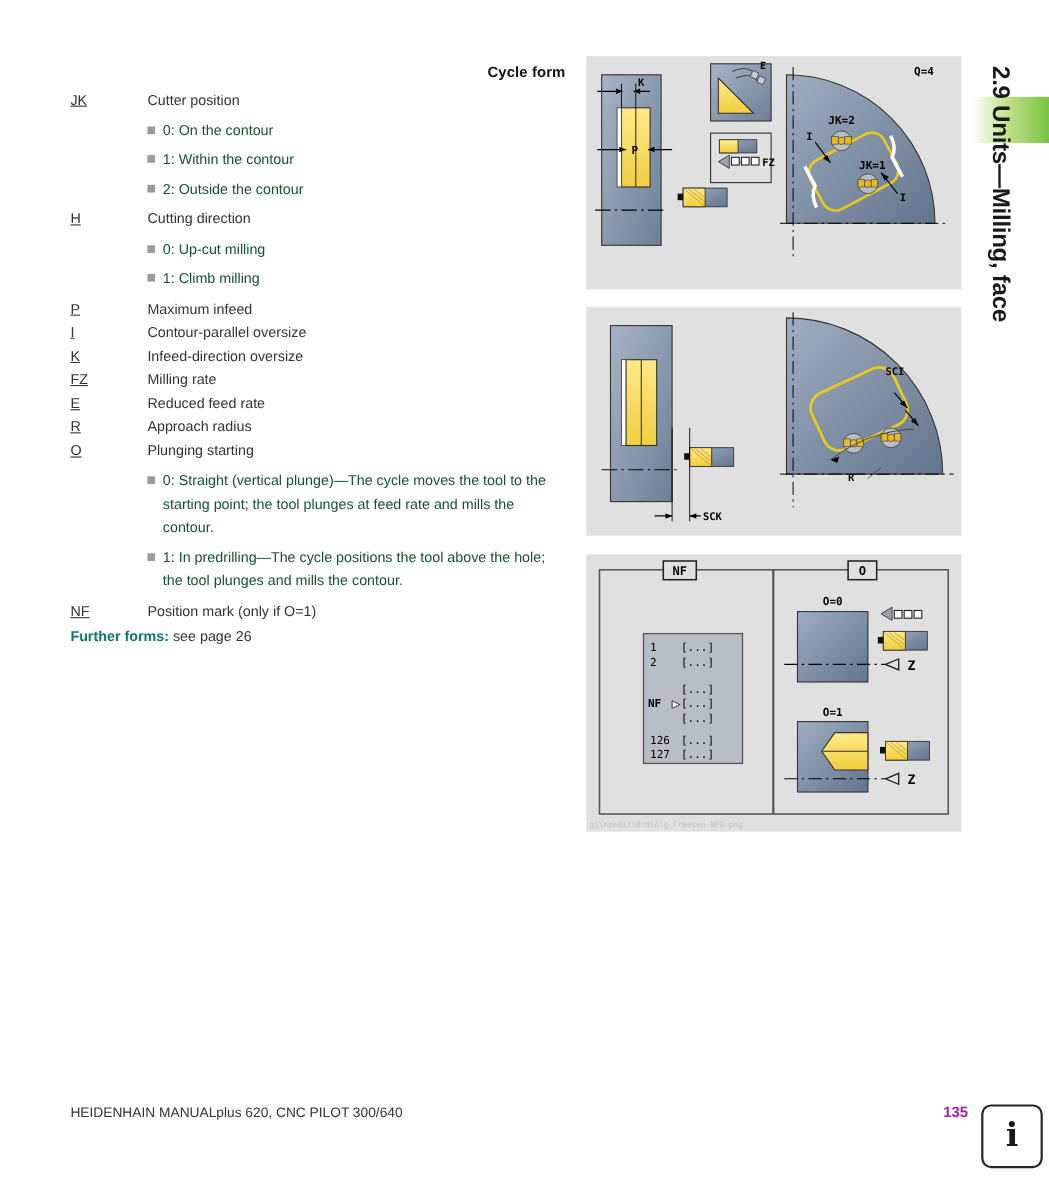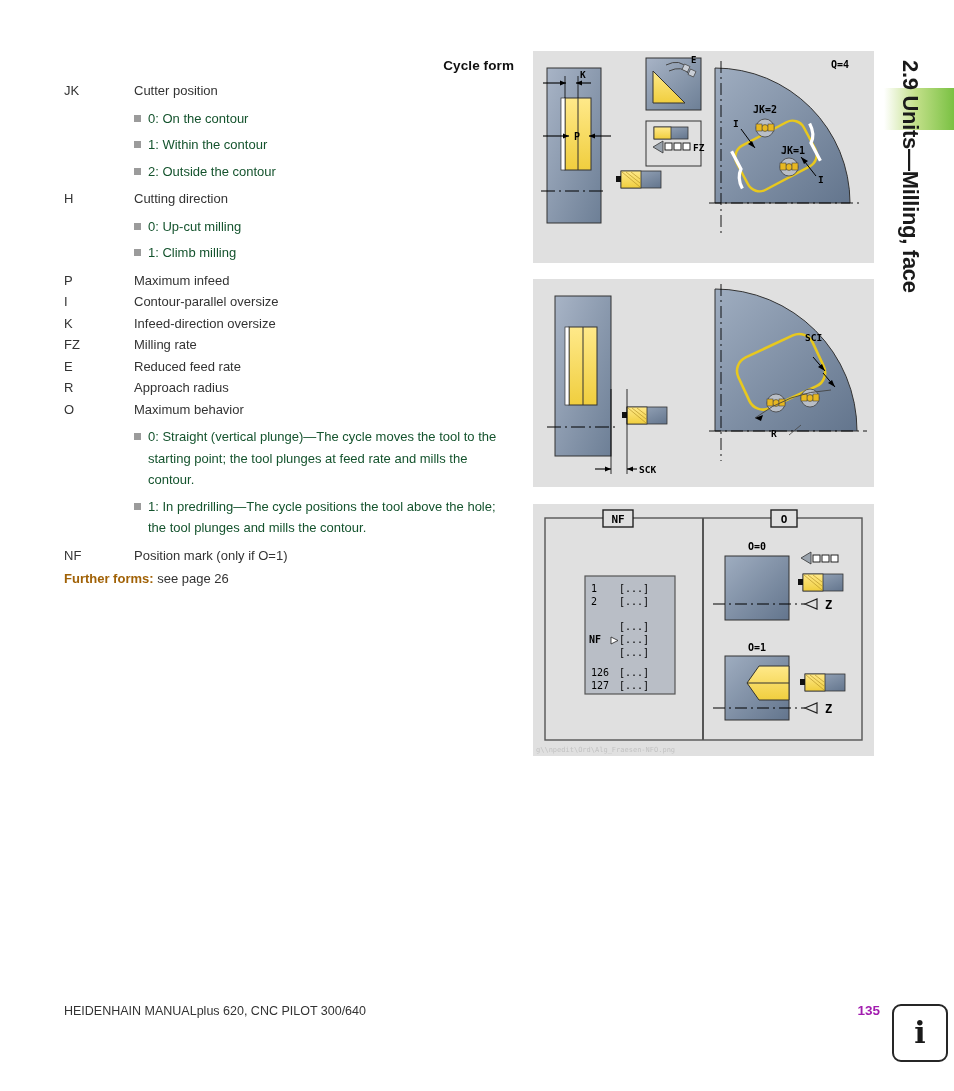--- a/index.html
+++ b/index.html
@@ -13,36 +13,36 @@
 
   
   .text-col { position:absolute; left:64px; top:58px; width:450px; }
 
   .section-title {
     font-size:13.5px; font-weight:bold; color:#111;
     margin:0 0 7px 0; letter-spacing:.1px;text-align:right;
   }
 
   .param-row { display:flex; font-size:13px; line-height:21.5px; color:#333; }
-  .param-key { width:70px; flex:0 0 70px; }
+  .param-key { width:70px; flex:0 0 70px;text-decoration:underline; }
   .param-desc { flex:1; }
 
   .bullet-list { margin:6px 0 6px 0; }
   .bullet-item {
     display:flex; font-size:13px; line-height:21.5px; color:#14532d;
     margin-left:70px; margin-bottom:5px;
   }
   .bullet-sq {
     flex:0 0 auto; width:7px; height:7px; background:#9b9b9b;
     margin-top:7px; margin-right:7px;
   }
   .bullet-text { flex:1; }
 
   .further { font-size:13px; line-height:21.5px; color:#333; margin-top:2px; }
-  .further b { font-weight:bold; color:#a16207;margin-top:48px; }
+  .further b { font-weight:bold; color:#0f766e;margin-top:48px; }
 
   
   .figure {
     position:absolute; background:#e0e0e0;
   }
   #figure-1 { left:533px; top:51px;  width:341px; height:212px; }
   #figure-2 { left:533px; top:279px; width:341px; height:208px; }
   #figure-3 { left:533px; top:504px; width:341px; height:252px; }
 
   .fig-svg { display:block; width:100%; height:100%; }
@@ -145,21 +145,21 @@
     <div class="param-key">E</div>
     <div class="param-desc">Reduced feed rate</div>
   </div>
   <div class="param-row">
     <div class="param-key">R</div>
     <div class="param-desc">Approach radius</div>
   </div>
 
   <div class="param-row">
     <div class="param-key">O</div>
-    <div class="param-desc">Maximum behavior</div>
+    <div class="param-desc">Plunging starting</div>
   </div>
   <div class="bullet-list">
     <div class="bullet-item">
       <span class="bullet-sq"></span>
       <span class="bullet-text">0: Straight (vertical plunge)—The cycle moves the tool to the starting point; the tool plunges at feed rate and mills the contour.</span>
     </div>
     <div class="bullet-item">
       <span class="bullet-sq"></span>
       <span class="bullet-text">1: In predrilling—The cycle positions the tool above the hole; the tool plunges and mills the contour.</span>
     </div>

